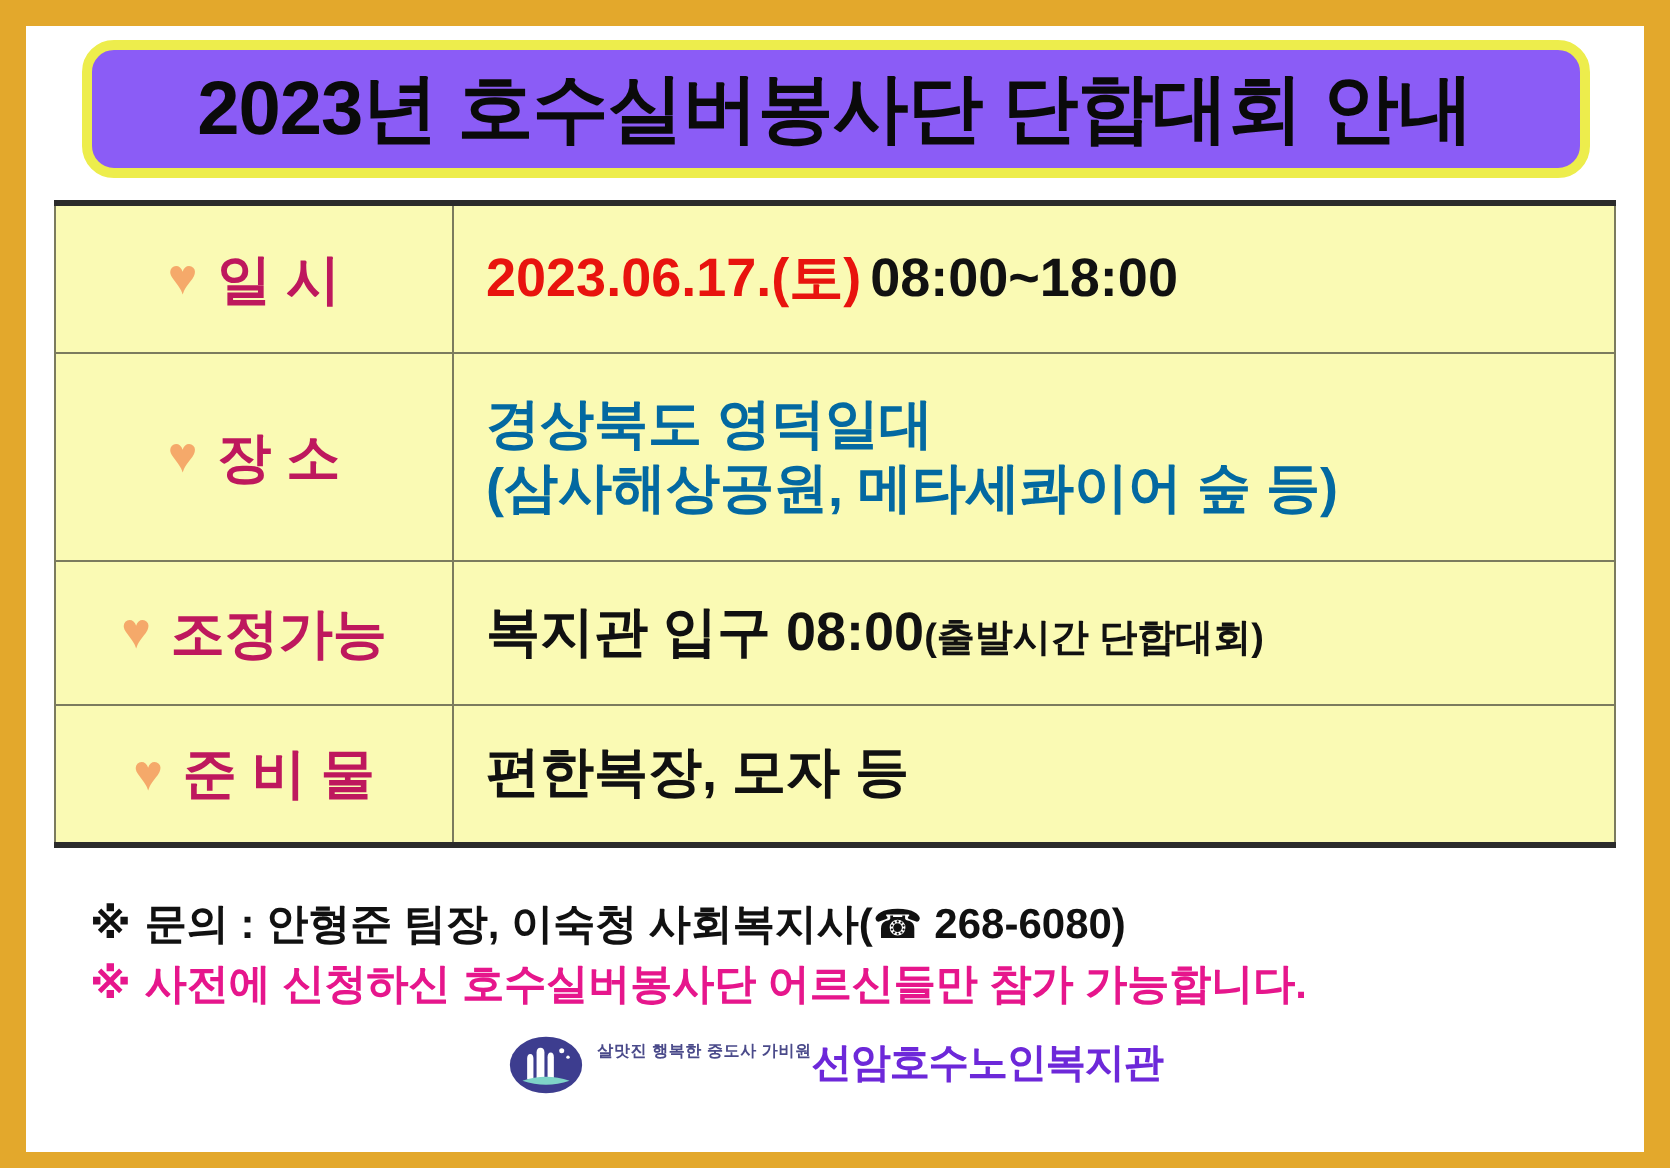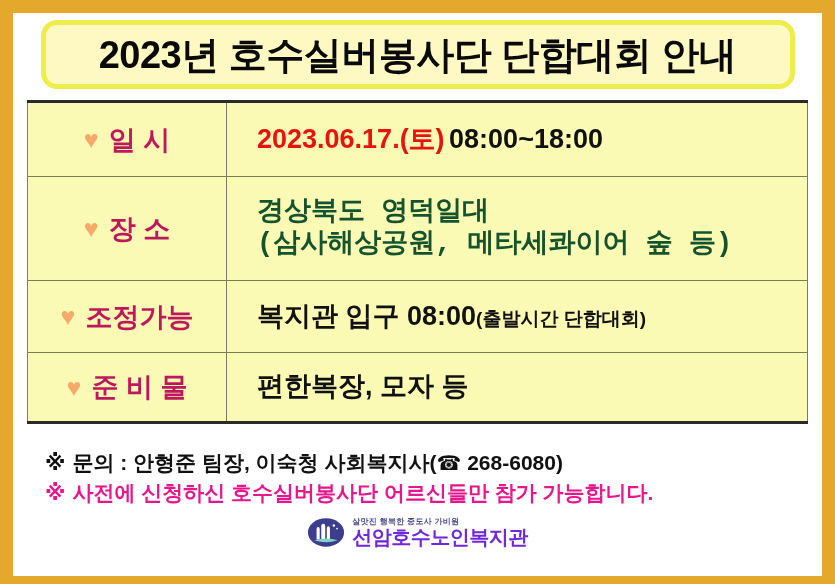--- a/index.html
+++ b/index.html
@@ -35,21 +35,21 @@
     background: #ffffff;
     padding: 0 14px;
   }
 
   
   #title-box {
     margin: 7px auto 4px auto;
     width: 754px;
     height: 69px;
     box-sizing: border-box;
-    background: #fef9c3;
+    background: #8b5cf6;
     border: 5px solid #EDED4C;
     border-radius: 16px;
     display: flex;
     align-items: center;
     justify-content: center;
   }
   #title-text {
     font-size: 38px;
     font-weight: bold;
     color: #0a0a0a;
@@ -74,21 +74,21 @@
     vertical-align: middle;
   }
   #info-table tr:first-child td { border-top: 3px solid #2b2b2b; }
   #info-table tr:last-child td  { border-bottom: 3px solid #2b2b2b; }
   #info-table td.label-cell {
     width: 198px;
     text-align: center;
     white-space: nowrap;
   }
   #info-table td.value-cell {
-    padding-left: 30px;
+    padding-left: 16px;
   }
 
   .heart {
     color: #F5A96A;
     font-size: 25px;
     line-height: 1;
     margin-right: 10px;
     vertical-align: -2px;
   }
   .label-text {
@@ -103,21 +103,21 @@
   }
 
   .val {
     font-size: 27px;
     font-weight: bold;
     color: #111111;
     line-height: 1.16;
     white-space: nowrap;
   }
   .val-red   { color: #E8130E; }
-  .val-blue  { color: #14532d; font-family: Liberation Mono, monospace; }
+  .val-blue  { color: #0369a1; }
   .val-small { font-size: 19px; }
 
   .row-h-1 { height: 75px; }
   .row-h-2 { height: 104px; }
   .row-h-3 { height: 72px; }
   .row-h-4 { height: 70px; }
 
   
   #notes {
     margin: 24px 0 0 18px;
@@ -141,21 +141,21 @@
     justify-content: center;
     gap: 7px;
   }
   #logo-mark {
     width: 38px;
     height: 33px;
     flex: 0 0 auto;
   }
   #logo-text-wrap {
     display: flex;
-    flex-direction: column;
+    flex-direction: row;
     justify-content: center;
     line-height: 1;
   }
   #logo-tagline {
     font-size: 8px;
     color: #4a4a8a;
     font-weight: bold;
     letter-spacing: 0.3px;
     margin-bottom: 1px;
   }

